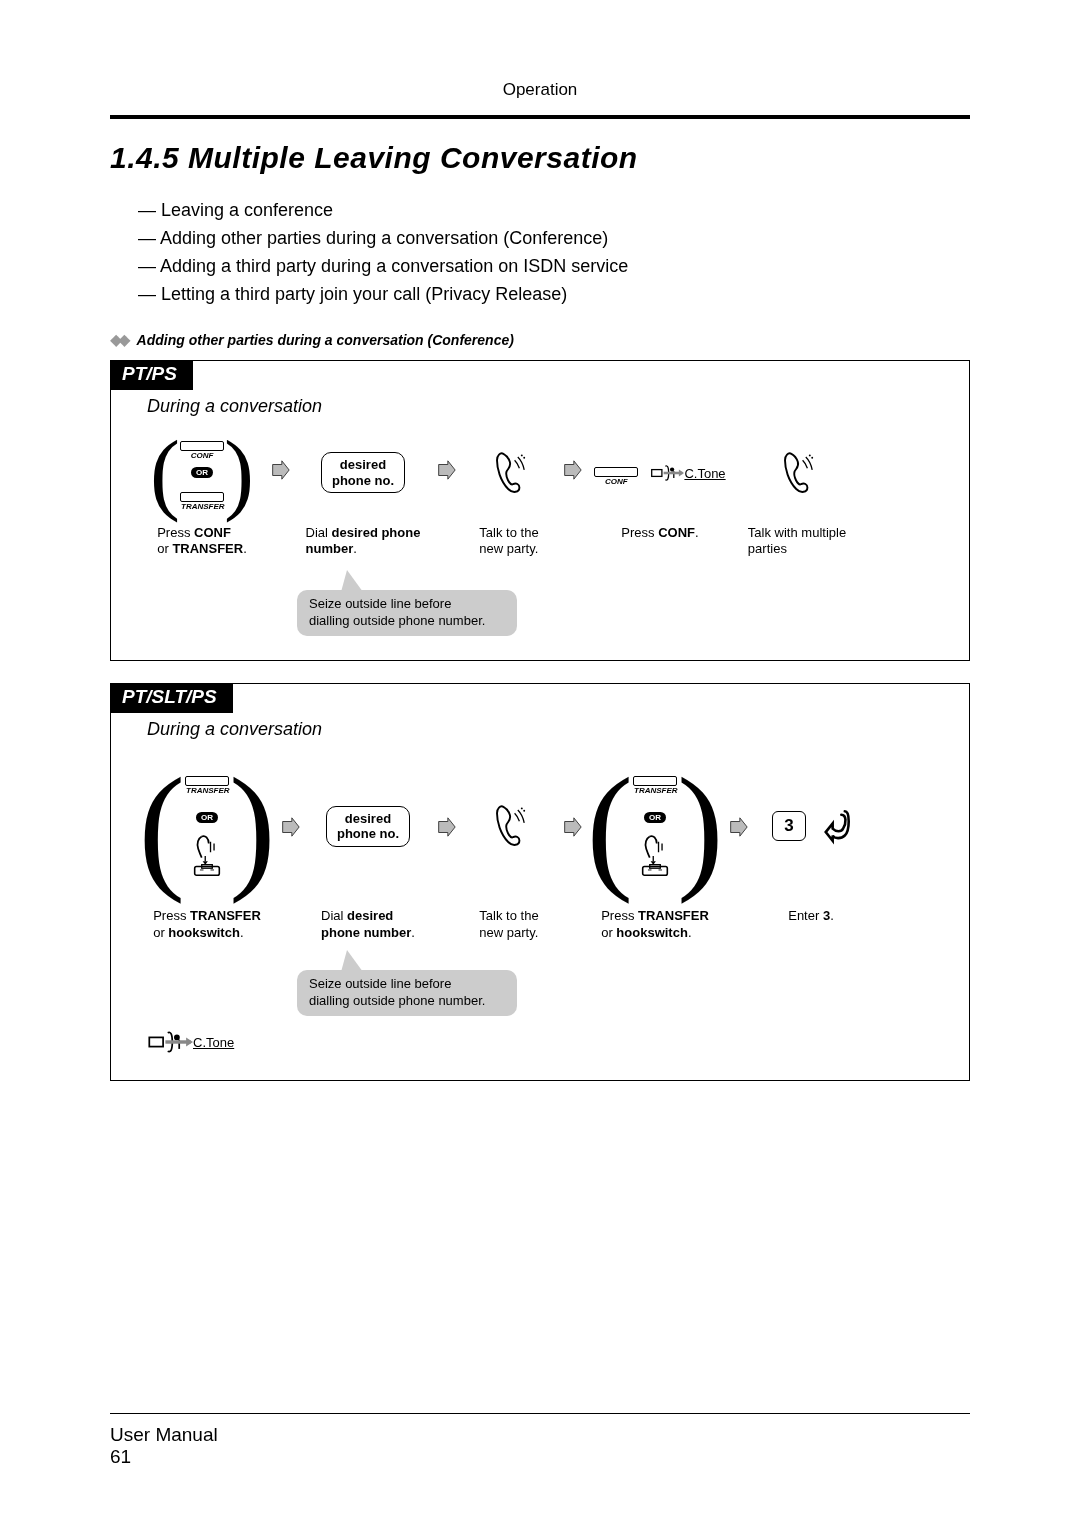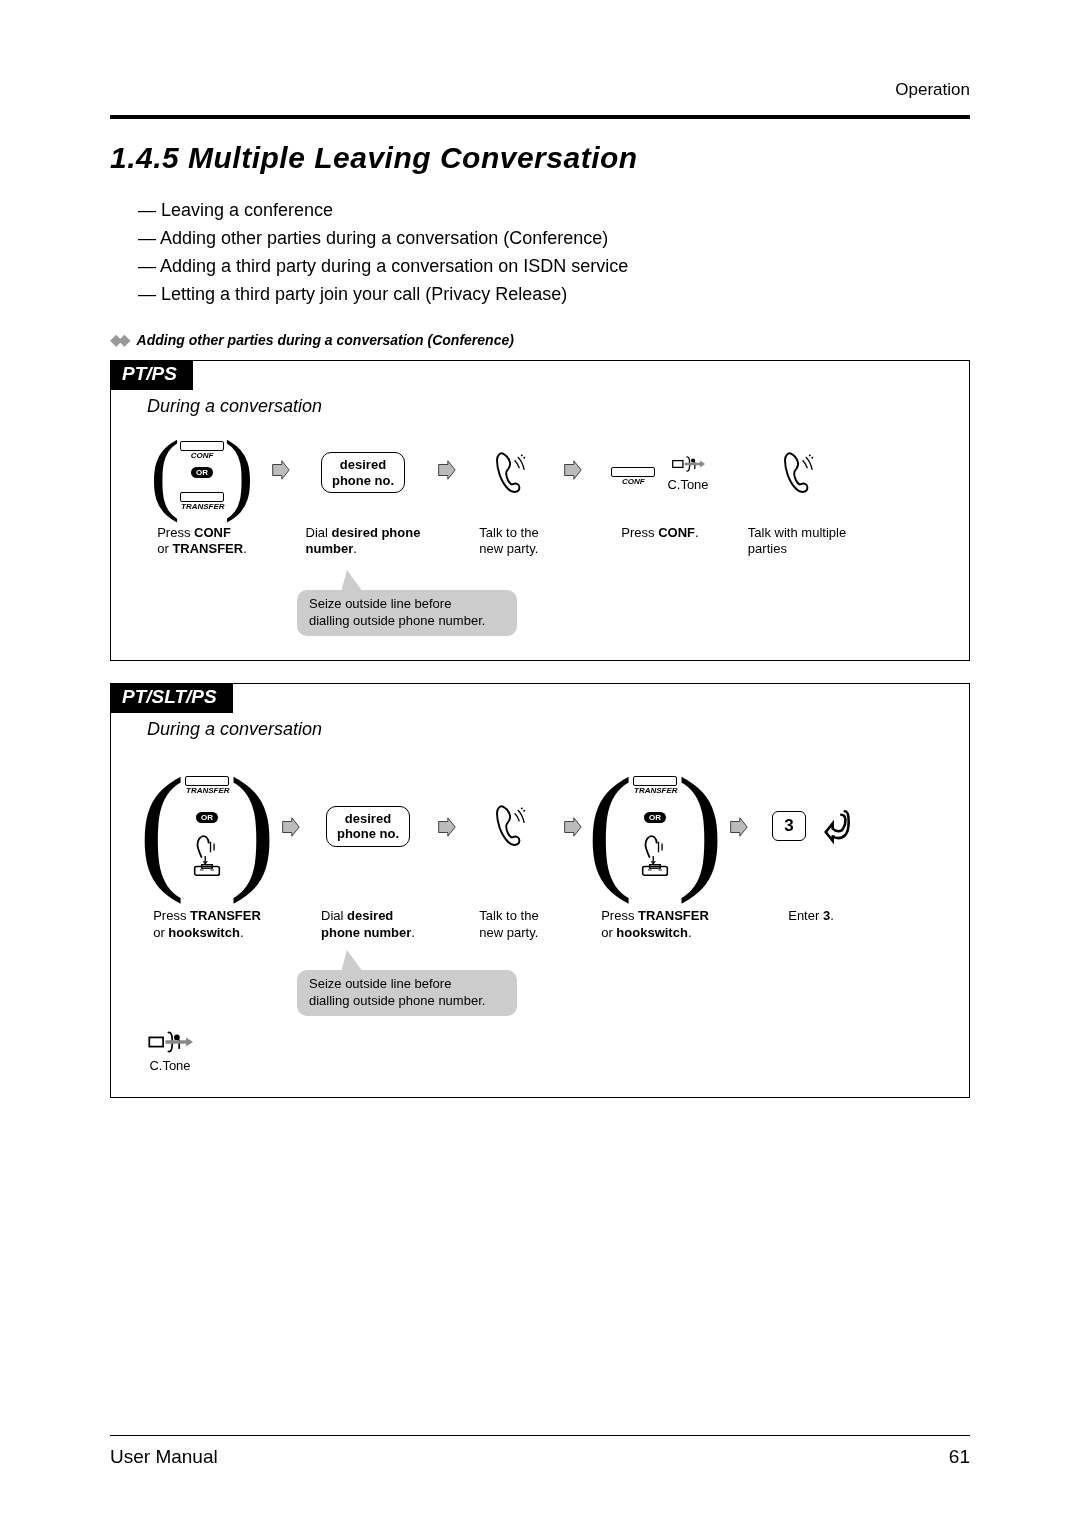--- a/index.html
+++ b/index.html
@@ -11,21 +11,21 @@
     color: #000;
     position: relative;
   }
   .page {
     position: absolute;
     left: 110px;
     top: 80px;
     width: 860px;
   }
   .header-right {
-    text-align: right;
+    text-align: center;
     font-size: 17px;
     margin-bottom: 15px;
   }
   .hr-thick {
     border: none;
     border-top: 4px solid #000;
     margin-bottom: 22px;
   }
   .section-title {
     font-size: 30px;
@@ -228,25 +228,26 @@
     bottom: 60px;
     width: 860px;
   }
   .hr-thin {
     border: none;
     border-top: 1.5px solid #000;
     margin-bottom: 10px;
   }
   .footer-row {
     display: flex;
-    justify-content: space-between;
+    justify-content: flex-start;
     font-size: 19px;
+    flex-direction: column;
   }
   .return-arrow { width: 26px; height: 40px; }
-  .flexcol { display:flex; flex-direction:column; align-items:center; }
+  .flexcol { display:flex; align-items:center;text-decoration:underline; }
 </style>
 </head>
 <body>
 
 <svg width="0" height="0" style="position:absolute">
   <defs>
     <symbol id="sym-arrow" viewBox="0 0 24 24">
       <path d="M4 6 L14 6 L14 2 L22 12 L14 22 L14 18 L4 18 Z" fill="#bbb" stroke="#333" stroke-width="1"></path>
     </symbol>
     <symbol id="sym-handset" viewBox="0 0 50 60">

